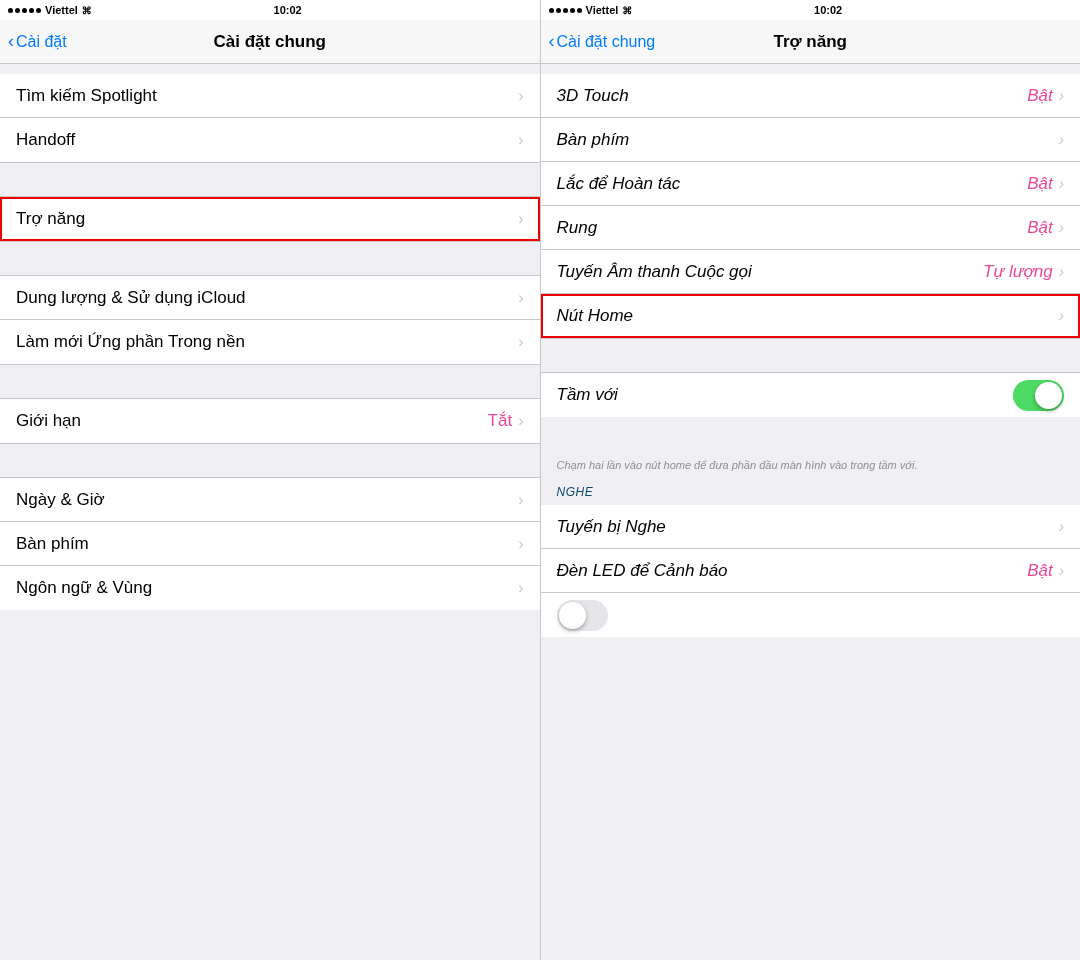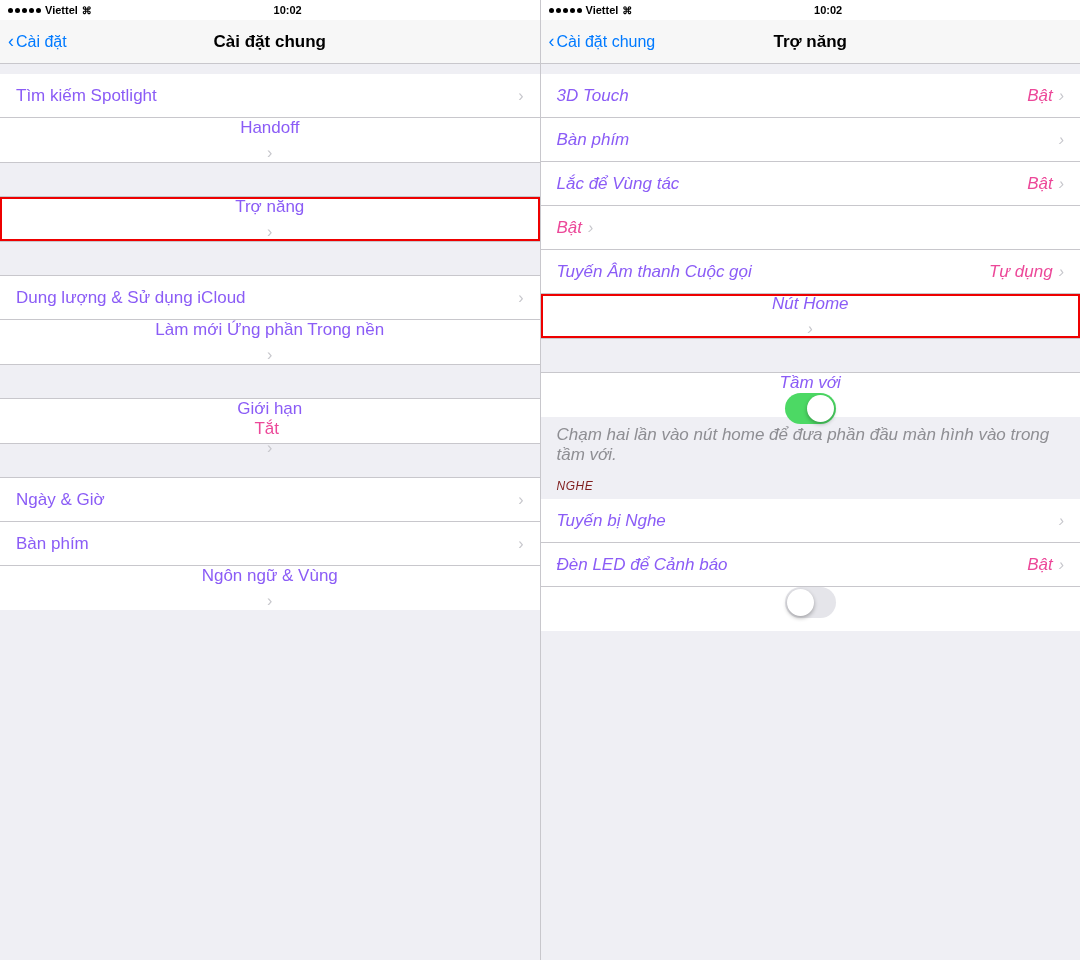--- a/index.html
+++ b/index.html
@@ -115,26 +115,25 @@
       display: flex;
       align-items: center;
       padding: 0 16px;
       background: #fff;
       border-bottom: 1px solid #c8c7cc;
       cursor: pointer;
       position: relative;
     }
     .settings-row:last-child {
       border-bottom: none;
-      flex-direction: column;
     }
     .row-label {
       flex: 1;
       font-size: 17px;
-      color: #8b5cf6;
+      color: #000000;
     }
     .row-value {
       font-size: 17px;
       color: #ec4899;
       margin-right: 6px;
     }
     .row-chevron {
       color: #c7c7cc;
       font-size: 16px;
     }
@@ -169,30 +168,31 @@
     .toggle-off {
       background: #e5e5ea;
     }
     .toggle-off .toggle-knob {
       right: auto;
       left: 2px;
     }
 
     
     .helper-text {
-      font-size: 17px;
+      font-size: 11px;
       color: #8e8e93;
       padding: 8px 16px;
       background: #efeff4;
+      margin-top: 34px;
     }
 
     
     .section-header {
       font-size: 12px;
-      color: #7f1d1d;
+      color: #0c4a6e;
       padding: 6px 16px 6px;
       background: #efeff4;
       letter-spacing: 0.5px;
       text-transform: uppercase;
     }
 
     .panel-divider {
       width: 1px;
       background: #c8c7cc;
       flex-shrink: 0;
@@ -343,31 +343,32 @@
       <div class="settings-row">
         <span class="row-label">3D Touch</span>
         <span class="row-value">Bật</span>
         <span class="row-chevron">›</span>
       </div>
       <div class="settings-row">
         <span class="row-label">Bàn phím</span>
         <span class="row-chevron">›</span>
       </div>
       <div class="settings-row">
-        <span class="row-label">Lắc để Vùng tác</span>
+        <span class="row-label">Lắc để Hoàn tác</span>
         <span class="row-value">Bật</span>
         <span class="row-chevron">›</span>
       </div>
       <div class="settings-row">
+        <span class="row-label">Rung</span>
         <span class="row-value">Bật</span>
         <span class="row-chevron">›</span>
       </div>
       <div class="settings-row">
         <span class="row-label">Tuyến Âm thanh Cuộc gọi</span>
-        <span class="row-value">Tự dụng</span>
+        <span class="row-value">Tự lượng</span>
         <span class="row-chevron">›</span>
       </div>
       <div class="settings-row highlighted-row">
         <span class="row-label">Nút Home</span>
         <span class="row-chevron">›</span>
       </div>
     </div>
 
     <div class="section-gap"></div>
     <div class="settings-group">

